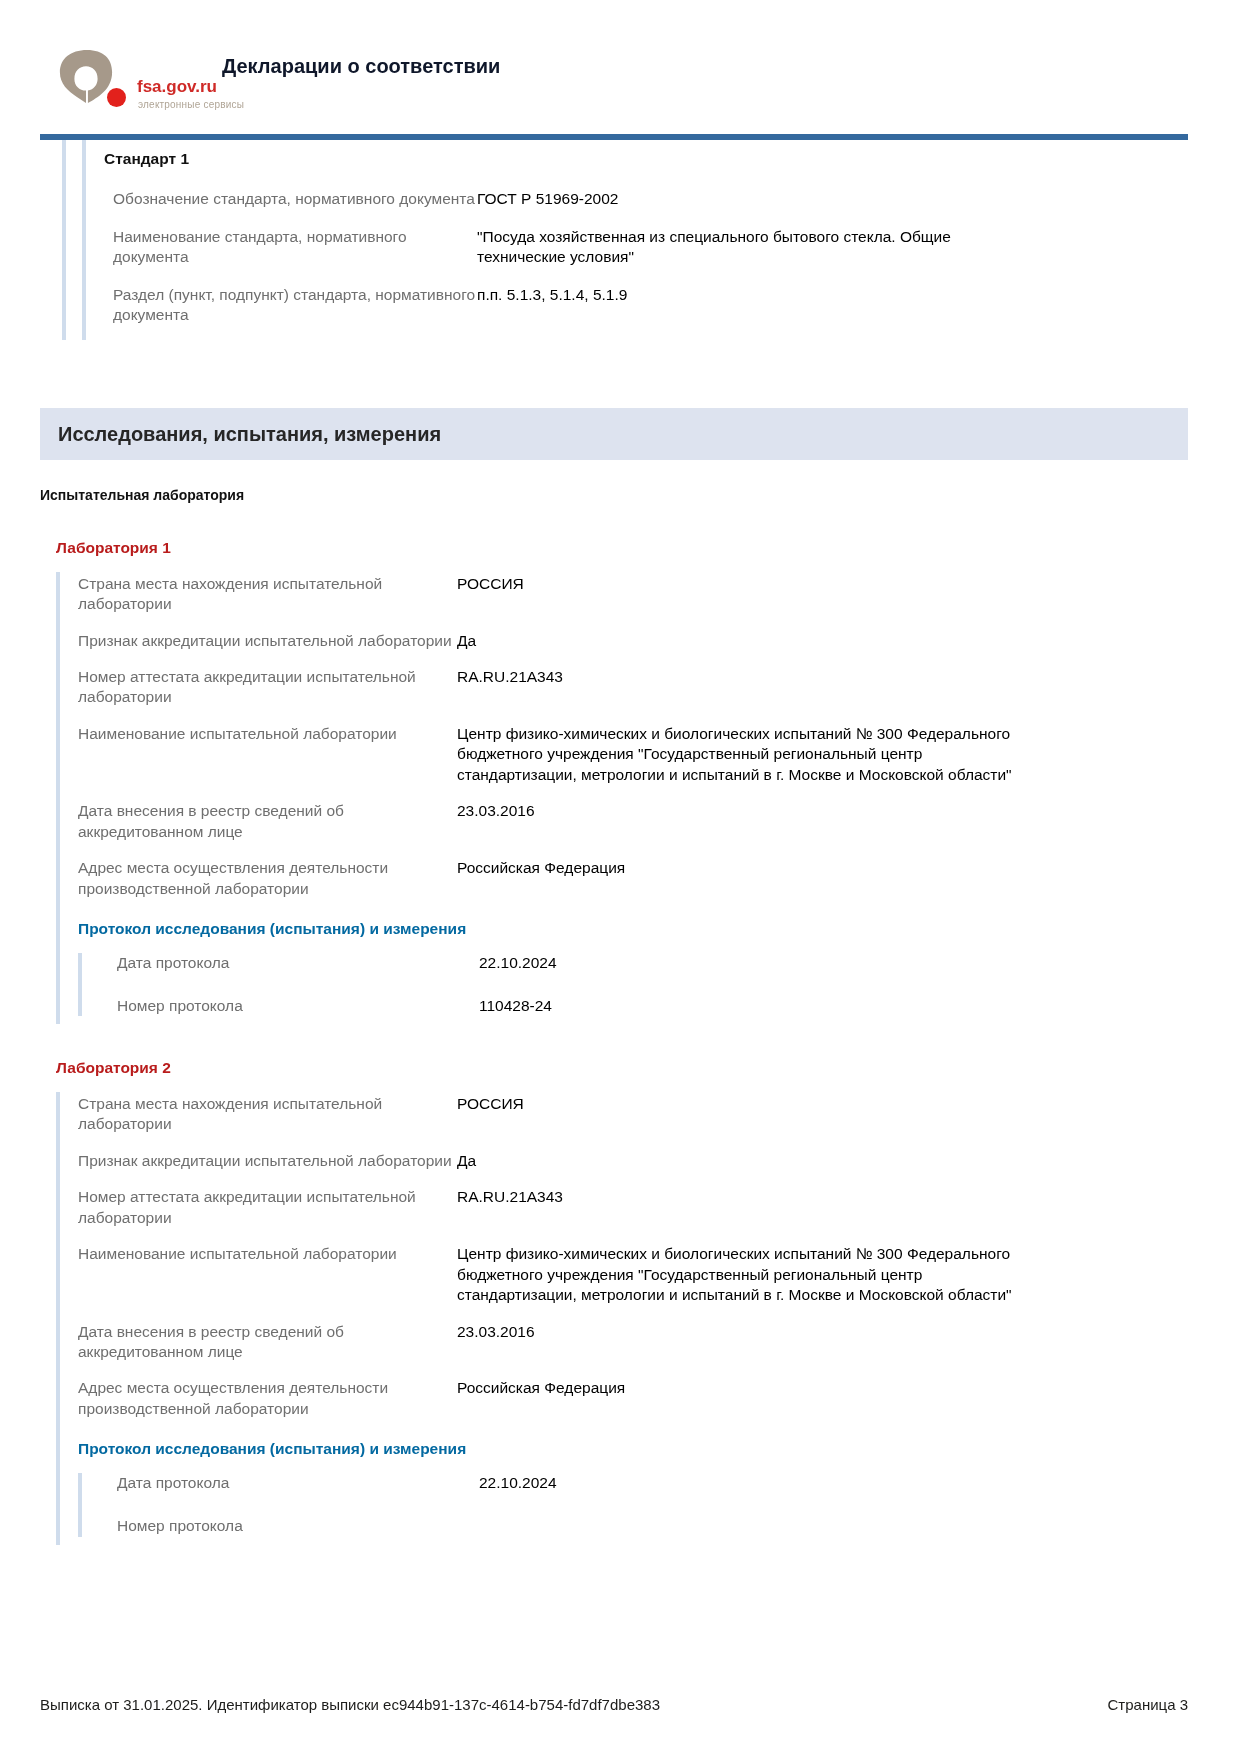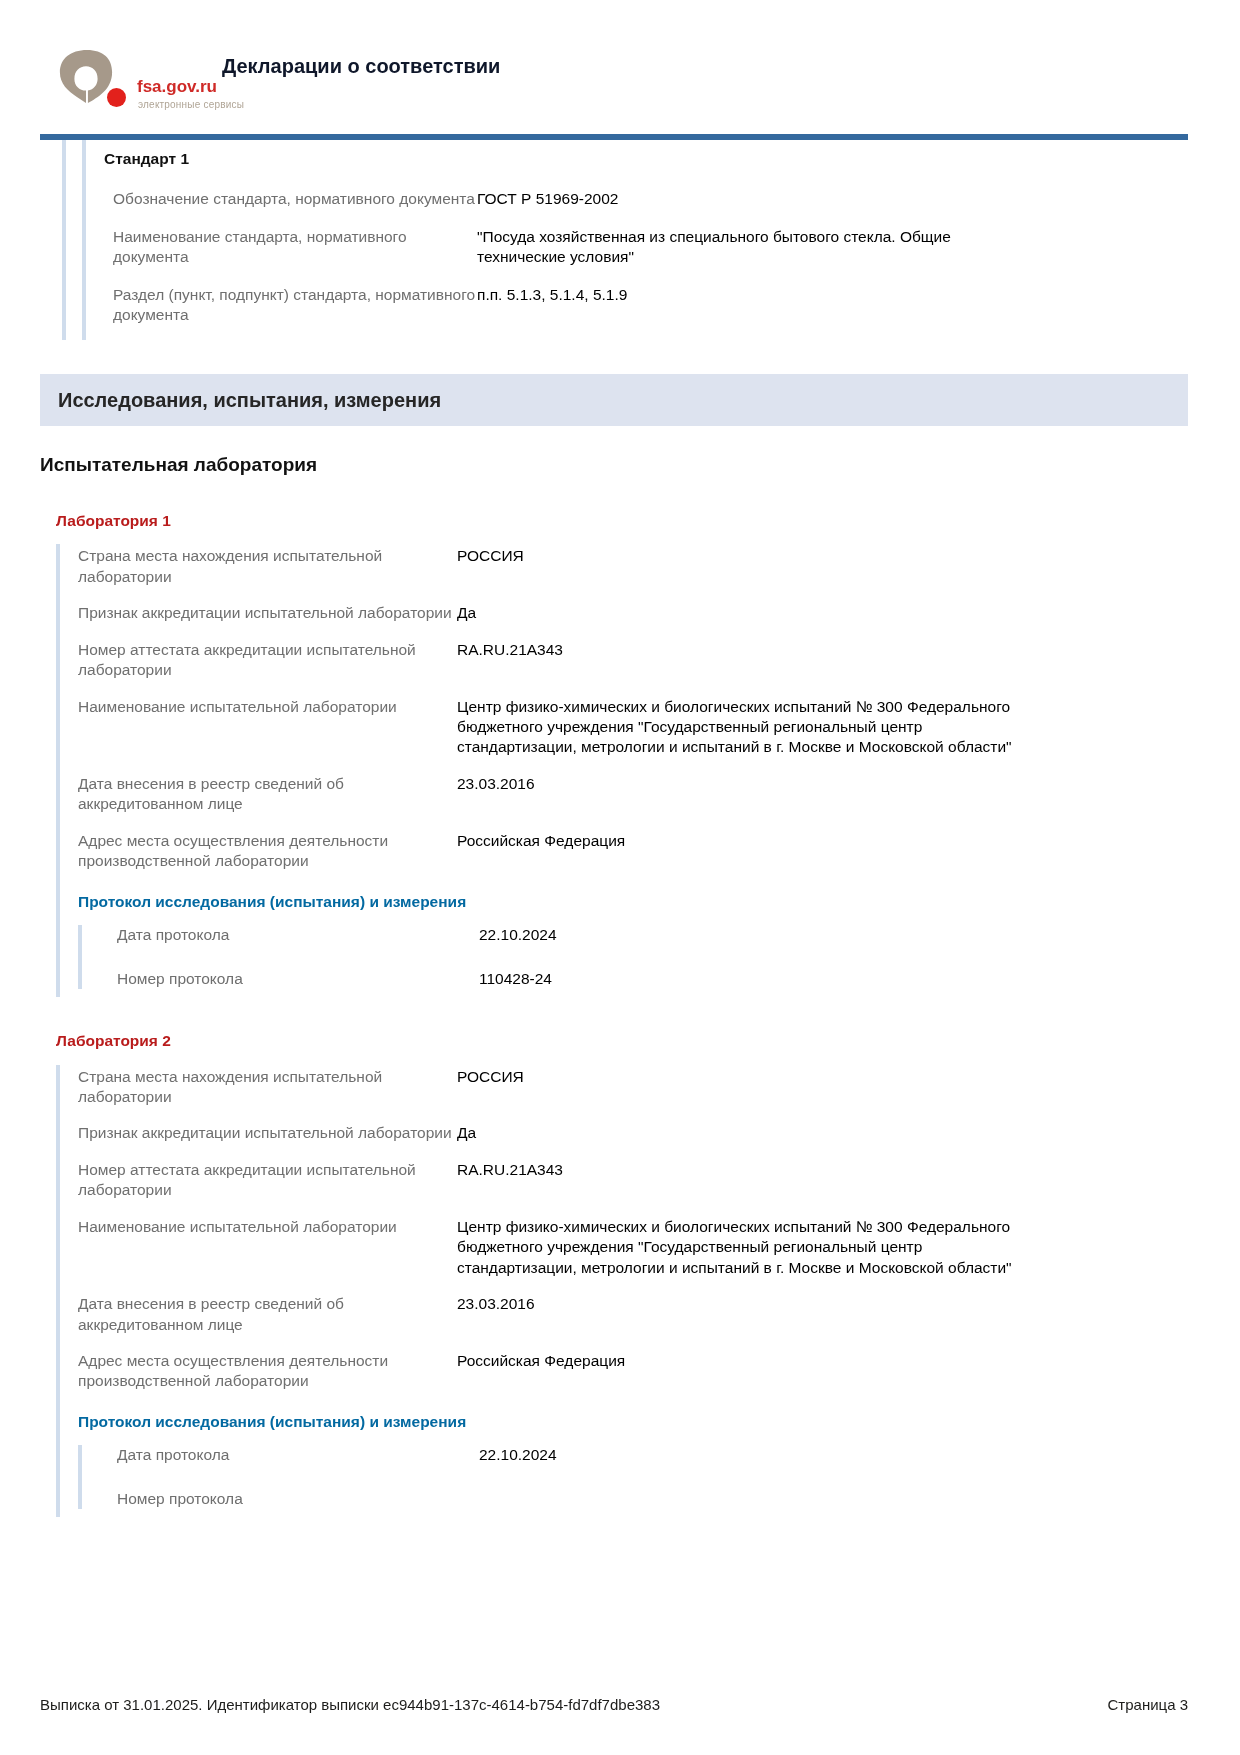--- a/index.html
+++ b/index.html
@@ -46,29 +46,29 @@
 
   
   .std-wrap  { border-left: 4px solid #cfdcec; margin-left: 22px; }
   .std-inner { border-left: 4px solid #cfdcec; margin-left: 16px; padding: 9px 0 14px 18px; }
   .std-heading { font-weight: bold; font-size: 15.5px; margin: 0 0 20px 0; color: #111; }
   .std-inner .row { grid-template-columns: 364px 1fr; padding-left: 9px; margin-bottom: 17px; }
   .std-inner .row:last-child { margin-bottom: 0; }
 
   
   .banner {
-    margin-top: 34px; height: 52px;
+    margin-top: 68px; height: 52px;
     background: #dde3ef;
     display: flex; align-items: center;
     padding-left: 18px;
     font-size: 20px; font-weight: bold; color: #262626;
   }
 
   
-  .labs-heading { font-weight: bold; font-size: 19px; margin: 26px 0 0 0; color: #111; }
+  .labs-heading { font-weight: bold; font-size: 14px; margin: 26px 0 0 0; color: #111; }
   .lab-heading  { font-weight: bold; font-size: 15.5px; margin: 34px 0 13px 16px; color: #b91c1c; }
   .lab-body { margin-left: 16px; border-left: 4px solid #cfdcec; padding: 2px 0 6px 18px; }
   .lab-body .row { grid-template-columns: 379px 1fr; }
   .protocol-heading { font-weight: bold; font-size: 15.5px; margin: 20px 0 13px 0; color: #0369a1; }
   .protocol-body { border-left: 4px solid #cfdcec; padding-left: 35px; }
   .protocol-body .row { grid-template-columns: 362px 1fr; margin-bottom: 23px; }
   .protocol-body .row:last-child { margin-bottom: 2px; }
 
   
   .footer {

